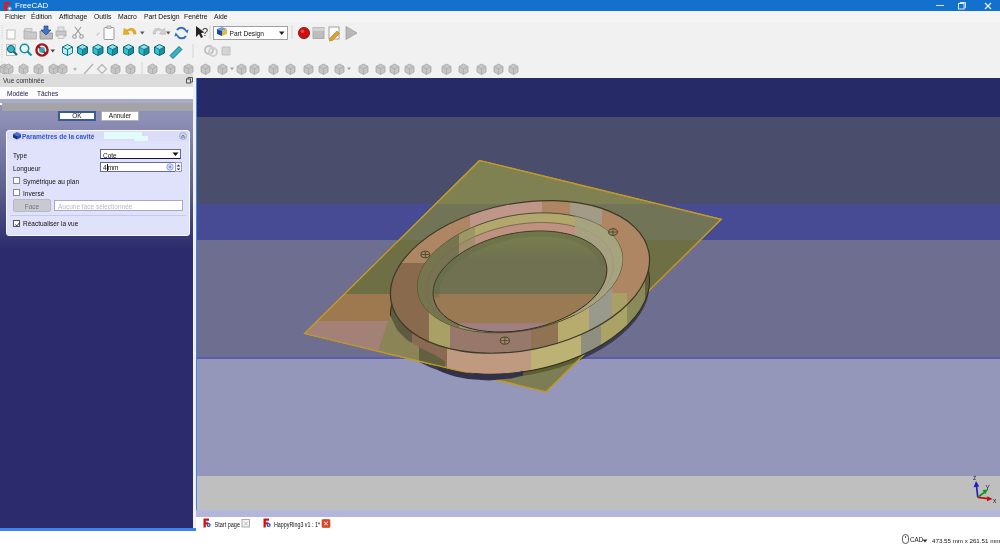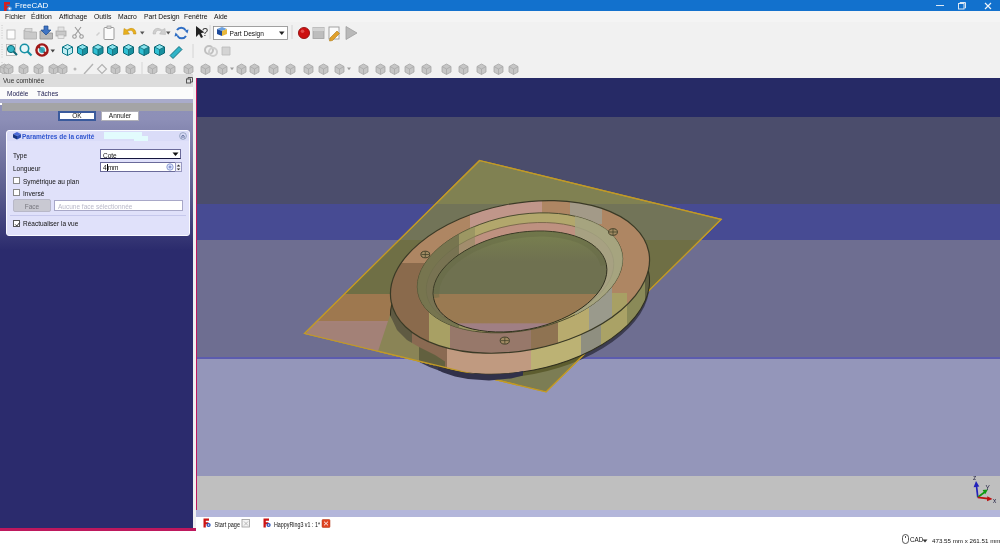--- a/index.html
+++ b/index.html
@@ -1,18 +1,18 @@
 <!DOCTYPE html>
 <html><head>
 <meta charset="utf-8">
 <style>
   * { margin:0; padding:0; box-sizing:border-box; }
   html,body { width:1000px; height:547px; overflow:hidden; font-family:"Liberation Sans", sans-serif; }
   .abs { position:absolute; }
-  #stage { position:relative; width:1000px; height:547px; background:#be185d; }
+  #stage { position:relative; width:1000px; height:547px; background:#3b82f6; }
 </style>
 </head>
 <body>
 <div id="stage">
 
   <div class="abs" style="left:0;top:0;width:1000px;height:11px;background:#1271cd;"></div>
   <svg class="abs" style="left:3px;top:1px;" width="10" height="10" viewBox="0 0 10 10">
     <path d="M1 1 h6 v2.4 h-3.4 v1.8 h2.8 v2.2 h-2.8 v3.4 h-2.6 z" fill="#d42020"></path>
     <circle cx="6.6" cy="7.6" r="2.2" fill="#7ab0e8" opacity="0.9"></circle>
     <circle cx="6.6" cy="7.6" r="0.85" fill="#ffffff"></circle>

